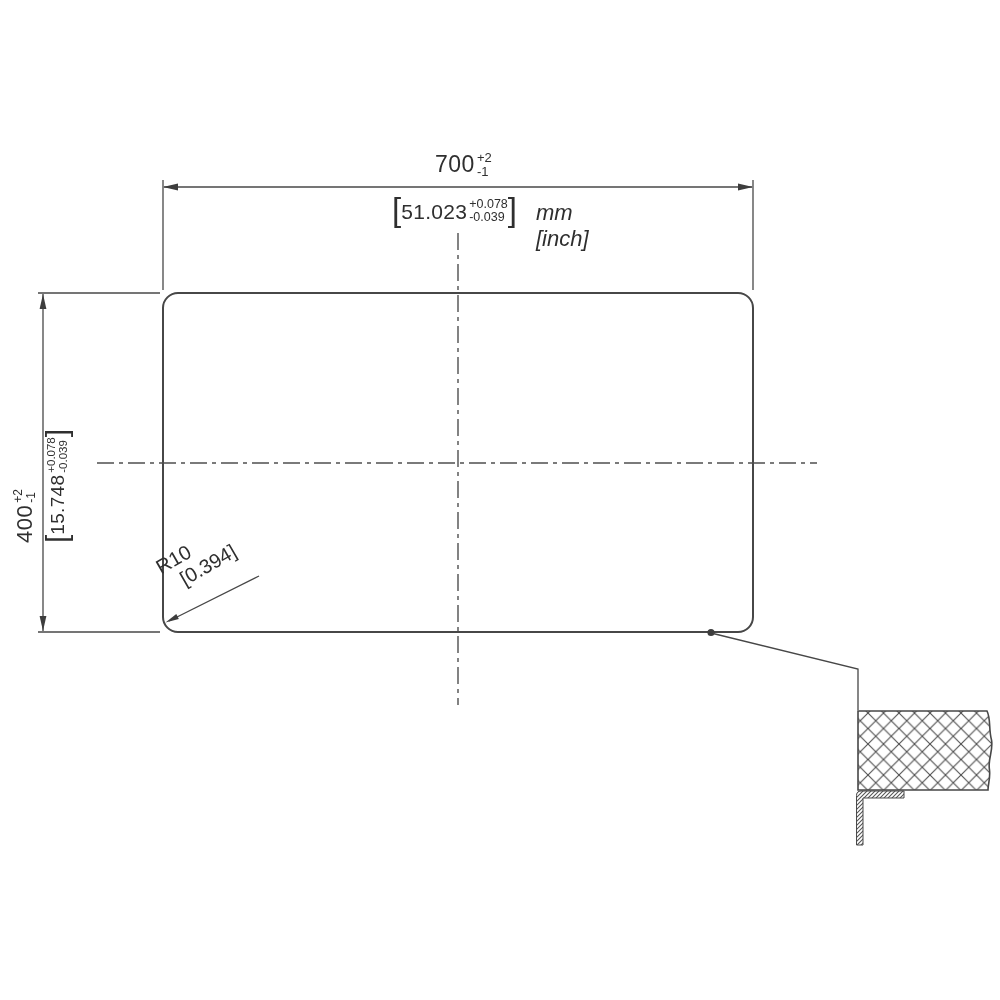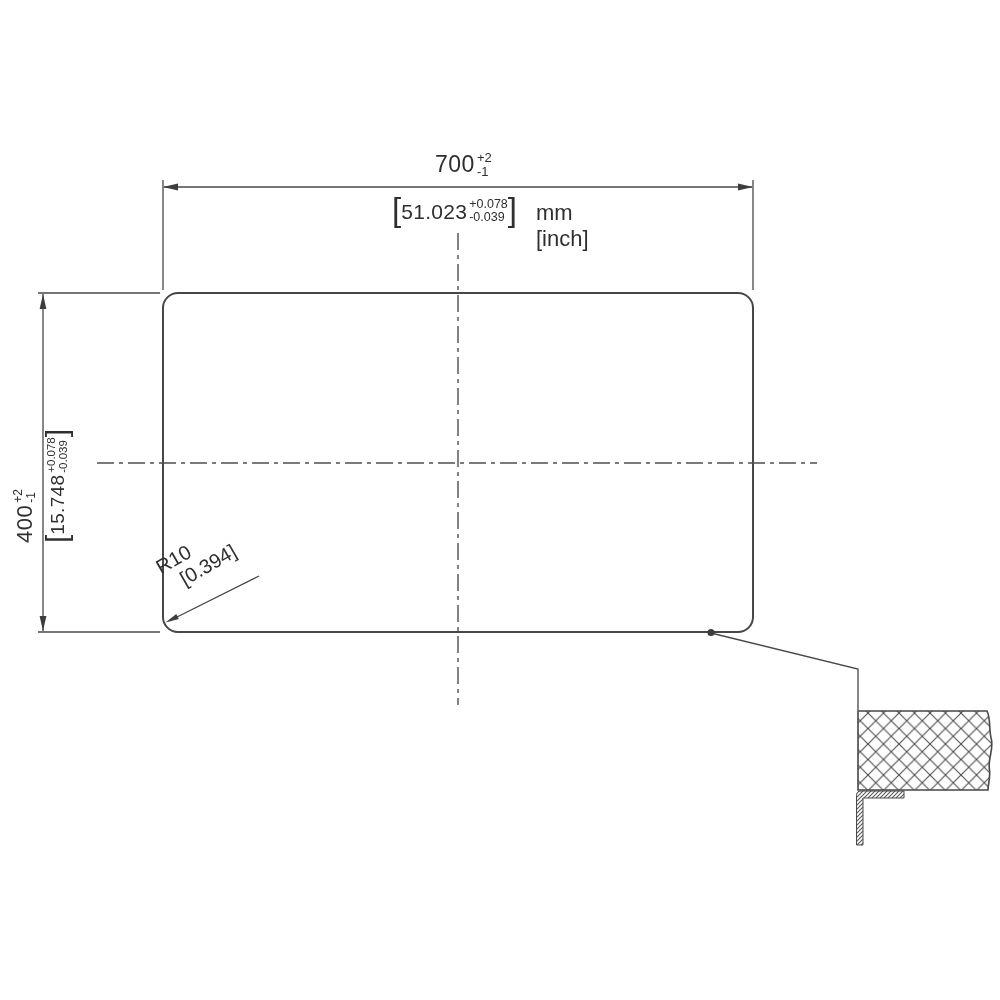--- a/index.html
+++ b/index.html
@@ -19,21 +19,21 @@
   .dim-line1{display:flex;align-items:center;}
   .main-num{font-size:23px;line-height:1;letter-spacing:0.5px;}
   .tol-stack{display:flex;flex-direction:column;justify-content:center;
              font-size:13px;line-height:1.05;margin-left:2px;}
   .bracket{font-size:33px;line-height:0.9;font-weight:400;transform:translateY(-1px);}
   .inch-num{font-size:21px;line-height:1;letter-spacing:0.3px;}
   .inch-tol{font-size:12.5px;line-height:1.05;}
 
   #width-dim-primary{left:391px;top:151px;margin-left:44px;}
   #width-dim-secondary{left:392px;top:192px;display:flex;align-items:center;height:38px;}
-  #units-label{left:536px;top:200px;font-size:22px;line-height:26px;}
+  #units-label{left:536px;top:200px;font-size:22px;line-height:26px;font-style:italic;}
 
   #height-dim{left:12px;top:543px;transform:rotate(-90deg);transform-origin:0 0;width:160px;}
   #height-dim .main-num{font-size:22px;}
   #height-dim .dim-line2{display:flex;align-items:center;height:36px;margin-top:2px;}
   #height-dim .inch-num{font-size:19px;}
   #height-dim .bracket{font-size:30px;}
   #height-dim .tol-stack{font-size:12px;}
   #height-dim .inch-tol{font-size:11.5px;}
 
   #radius-dim{left:152px;top:559px;transform:rotate(-30deg);transform-origin:0 0;

